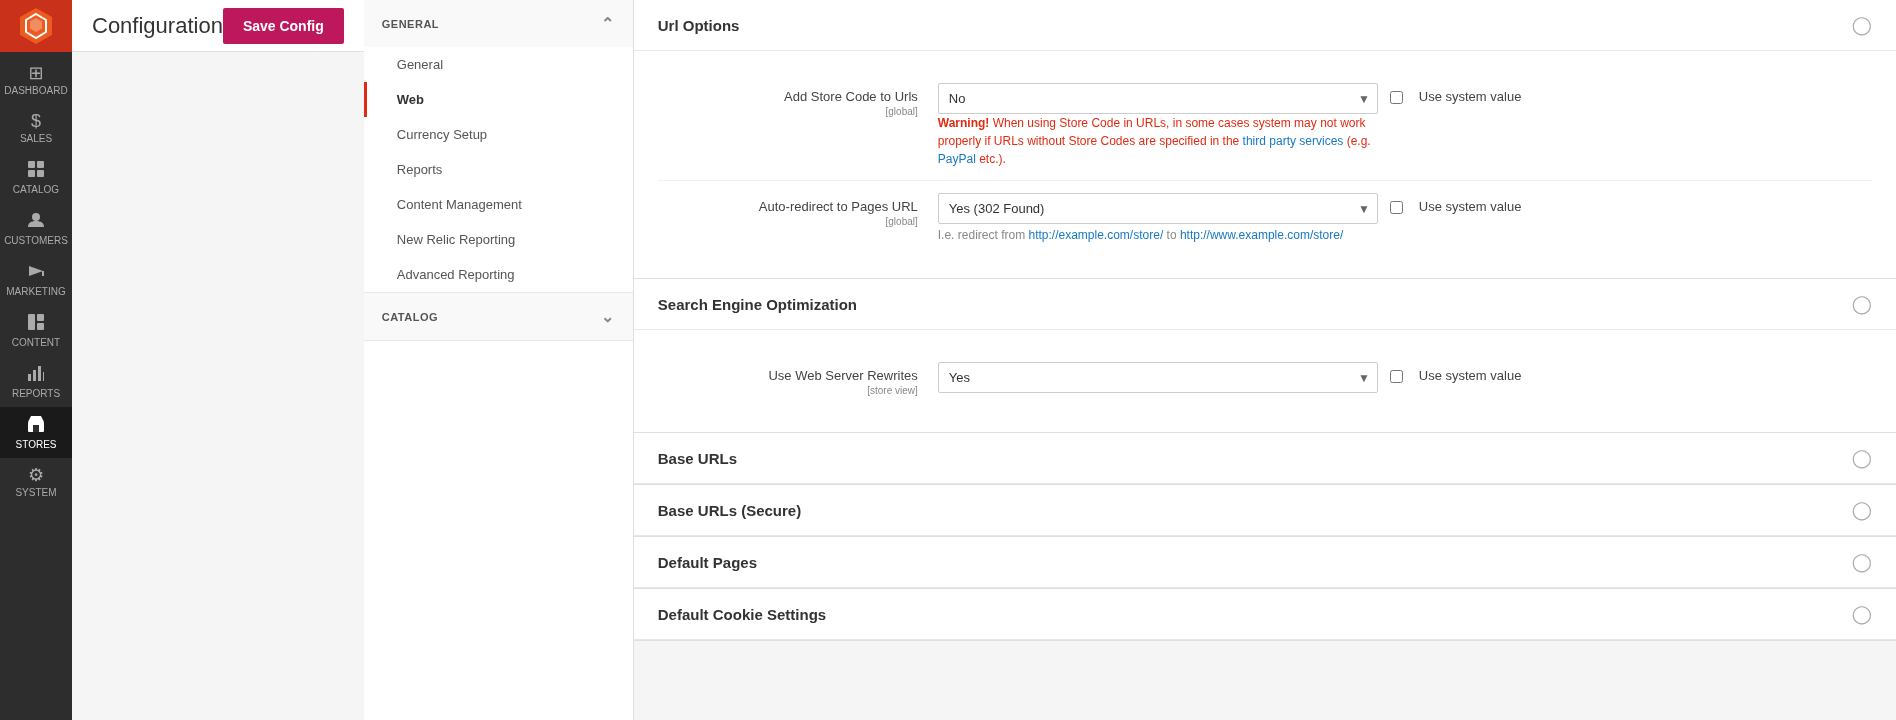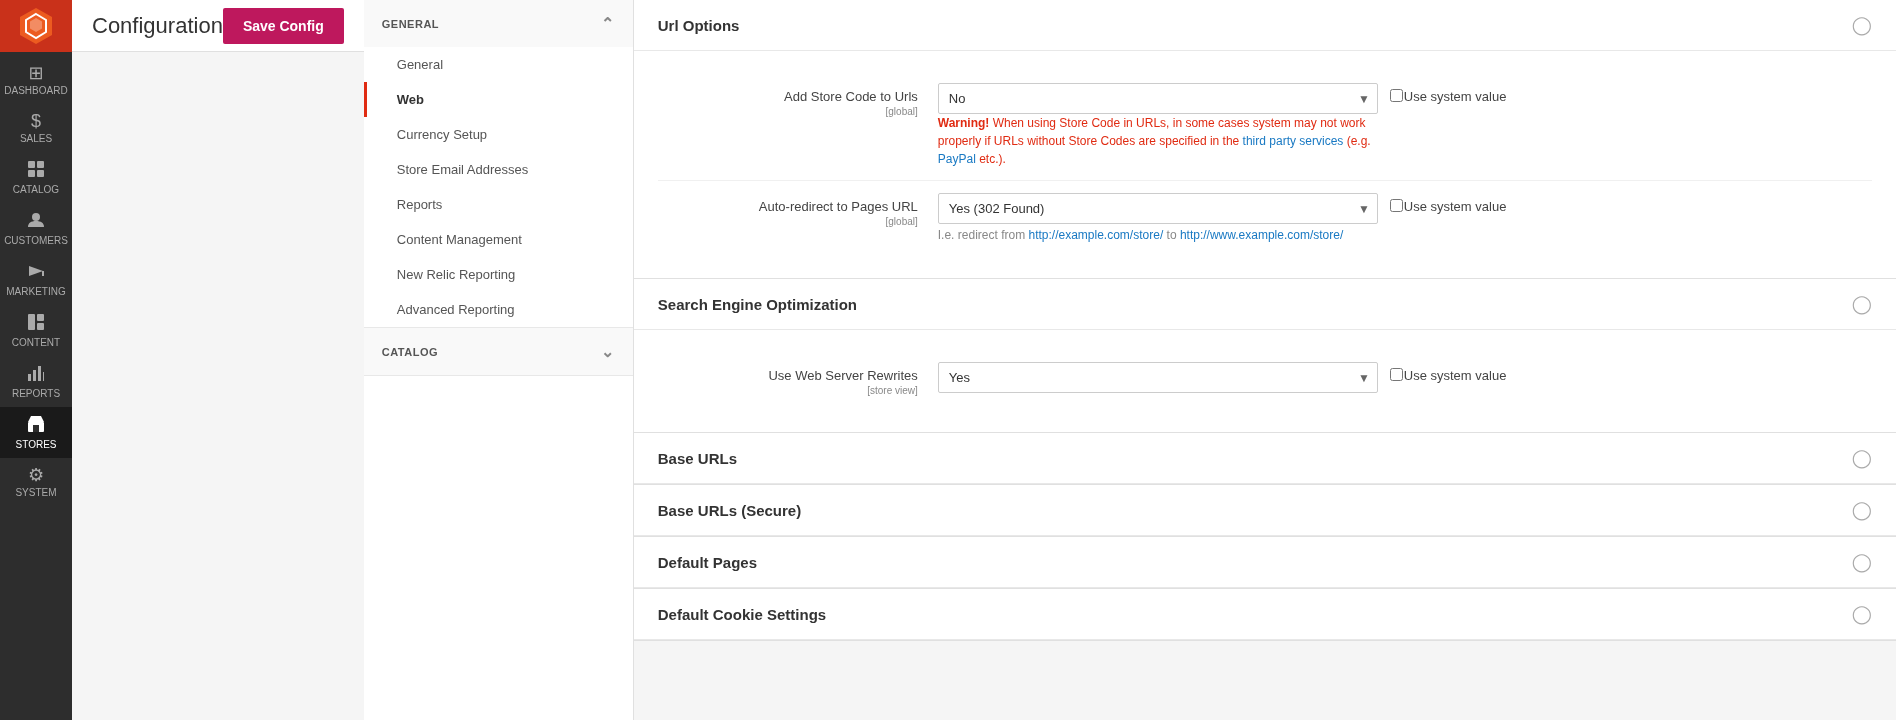--- a/index.html
+++ b/index.html
@@ -203,22 +203,22 @@
       position: absolute;
       right: 8px;
       top: 50%;
       transform: translateY(-50%);
       pointer-events: none;
       color: #666;
       font-size: 12px;
     }
     .use-system-wrap {
       display: flex;
-      align-items: flex-start;
-      gap: 1px;
+      align-items: flex-end;
+      gap: 16px;
       padding-top: 6px;
       white-space: nowrap;
     }
     .use-system-wrap label { font-size: 13px; color: #444; cursor: pointer; }
     .use-system-wrap input[type="checkbox"] { cursor: pointer; }
 
     .warning-text {
       font-size: 12px;
       color: #e02b12;
       line-height: 1.5;
@@ -336,23 +336,20 @@
         </div>
         <div>
           <div class="sidebar-item">
             <span>General</span>
           </div>
           <div class="sidebar-item active">
             <span>Web</span>
           </div>
           <div class="sidebar-item">
             <span>Currency Setup</span>
-          </div>
-          <div class="sidebar-item">
-            <span>Store Email Addresses</span>
           </div>
           <div class="sidebar-item">
             <span>Reports</span>
           </div>
           <div class="sidebar-item">
             <span>Content Management</span>
           </div>
           <div class="sidebar-item">
             <span>New Relic Reporting</span>
           </div>

